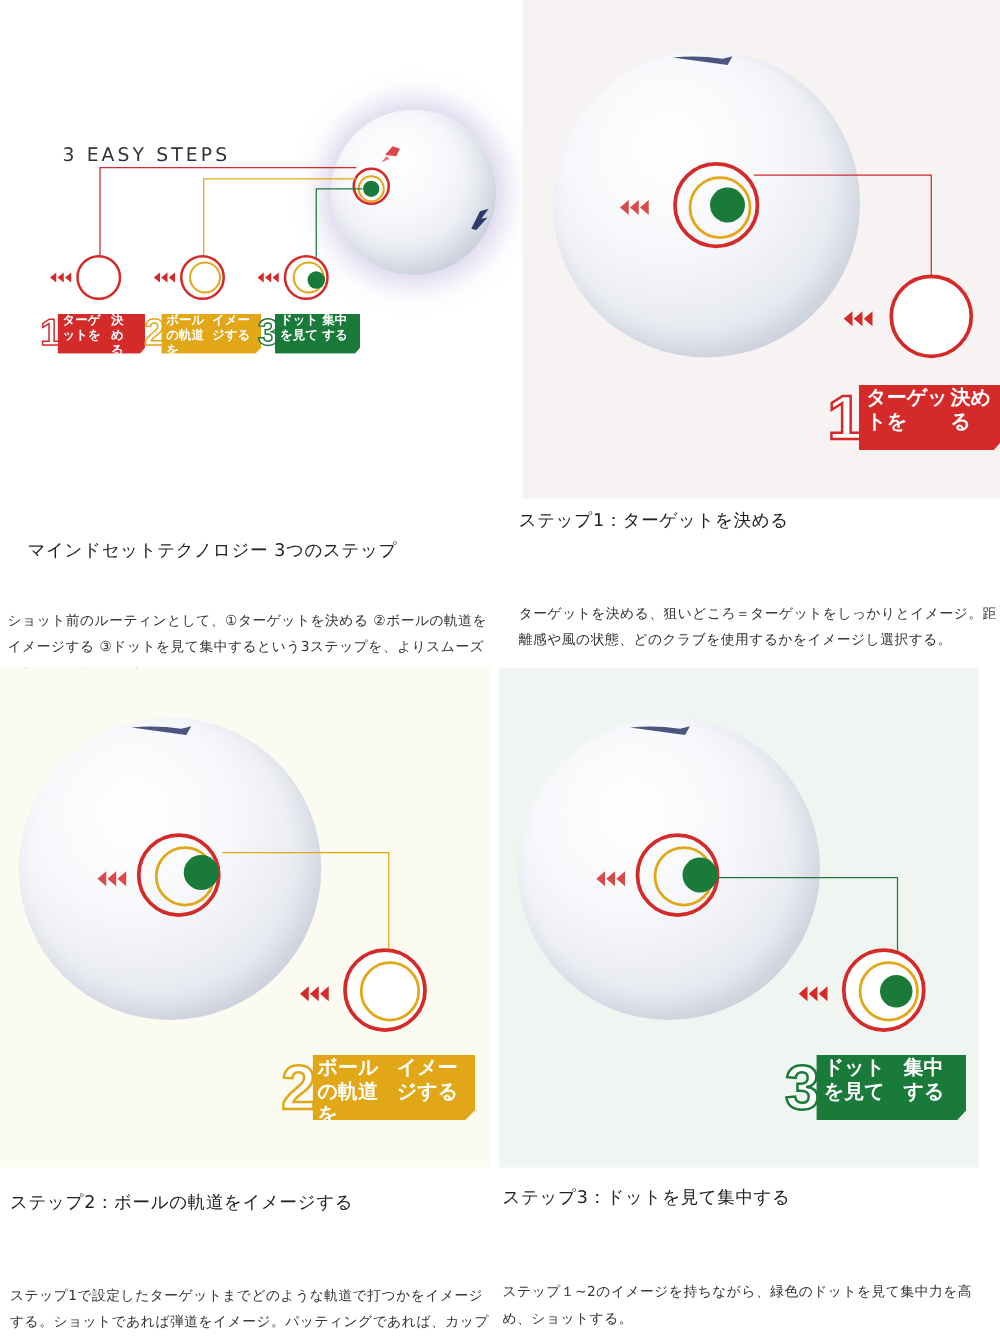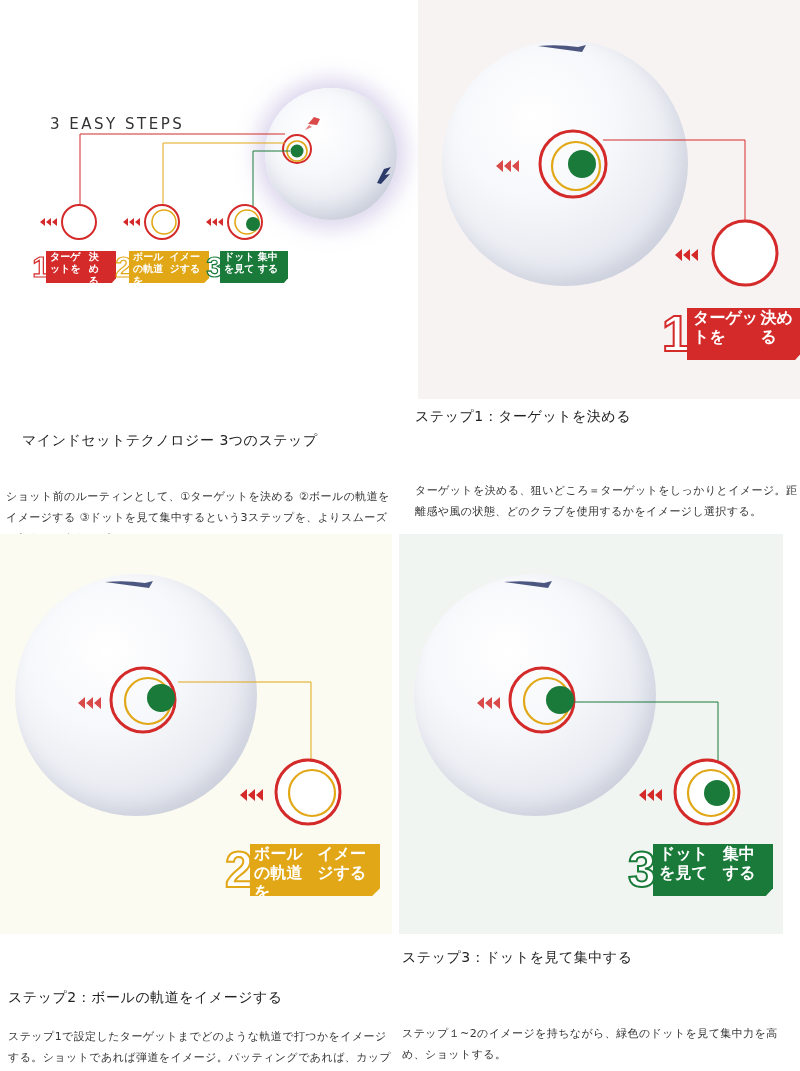--- a/index.html
+++ b/index.html
@@ -161,21 +161,21 @@
   </svg>
   <div class="tag" style="left:228px; top:310px; height:52px;">
     <div class="tag-num" style="font-size:50px; color:#fff; -webkit-text-stroke:2px #e2a716; width:22px;">2</div>
     <div class="tag-text" style="background:#e2a716; font-size:16px; width:130px; padding-left:4px;">
       <span>ボールの軌道を</span>
       <span>イメージする</span>
     </div>
   </div>
 </div>
 
-<div class="h-title" style="left:8px; top:953px;margin-top:36px;">ステップ2：ボールの軌道をイメージする</div>
+<div class="h-title" style="left:8px; top:953px;">ステップ2：ボールの軌道をイメージする</div>
 <div class="h-body" style="left:8px; top:986px; width:390px;">ステップ1で設定したターゲットまでどのような軌道で打つかをイメージする。ショットであれば弾道をイメージ。パッティングであれば、カップまでのラインをイメージする。</div>
 
 <div class="panel p-step3">
   <div class="ball" style="left:15px; top:40px; width:242px; height:242px;"></div>
   <svg style="position:absolute; left:105px; top:46px;" width="50" height="10" viewBox="0 0 50 10">
     <path d="M0 2 Q20 0 40 3 L48 1 L44 8 Z" fill="#2d3b6a" opacity="0.85"></path>
   </svg>
   <svg style="position:absolute; left:0; top:0;" width="384" height="400" viewBox="0 0 384 400">
     <path d="M78 169 l7 -6 v12 z M86 169 l7 -6 v12 z M94 169 l7 -6 v12 z" fill="#d42a2a" opacity="0.85"></path>
     <circle cx="143" cy="166" r="32" fill="none" stroke="#d42a2a" stroke-width="3"></circle>

